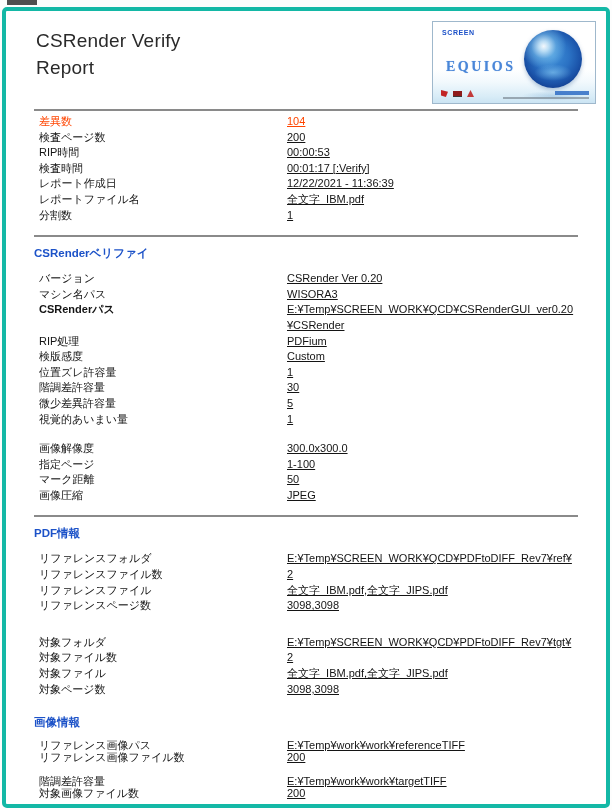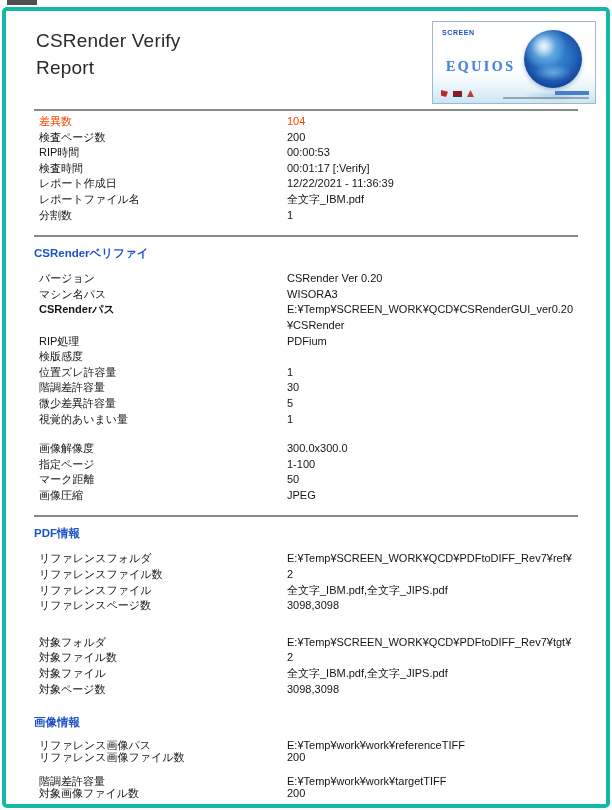--- a/index.html
+++ b/index.html
@@ -80,21 +80,21 @@
   }
   .group{margin-bottom:12px;}
   .group + .group{margin-top:14px;}
   #sec-pdf .group + .group{margin-top:21px;}
   #sec-gazo{margin-top:4px;}
   #sec-gazo .group + .group{margin-top:10px;}
   .row{display:flex;padding-left:5px;font-size:11px;line-height:15.6px;gap:29px;}
   .tight .row{line-height:11.8px;}
   .lab{width:219px;flex:none;}
   .lab.b{font-weight:700;}
-  .val{width:300px;flex:none;word-break:break-all;}
+  .val{width:300px;flex:none;word-break:break-all;text-decoration:underline;}
   .alert{color:var(--alert);}
 </style>
 </head>
 <body>
 
 <div class="edge-tab"></div>
 
 <div class="page">
   <div class="header">
     <div class="title-block">
@@ -166,20 +166,21 @@
           <div class="row">
             <div class="lab b">CSRenderパス</div>
             <div class="val">E:¥Temp¥SCREEN_WORK¥QCD¥CSRenderGUI_ver0.20¥CSRender</div>
           </div>
           <div class="row">
             <div class="lab">RIP処理</div>
             <div class="val">PDFium</div>
           </div>
           <div class="row">
             <div class="lab">検版感度</div>
+            <div class="val">Custom</div>
           </div>
           <div class="row">
             <div class="lab">位置ズレ許容量</div>
             <div class="val">1</div>
           </div>
           <div class="row">
             <div class="lab">階調差許容量</div>
             <div class="val">30</div>
           </div>
           <div class="row">

